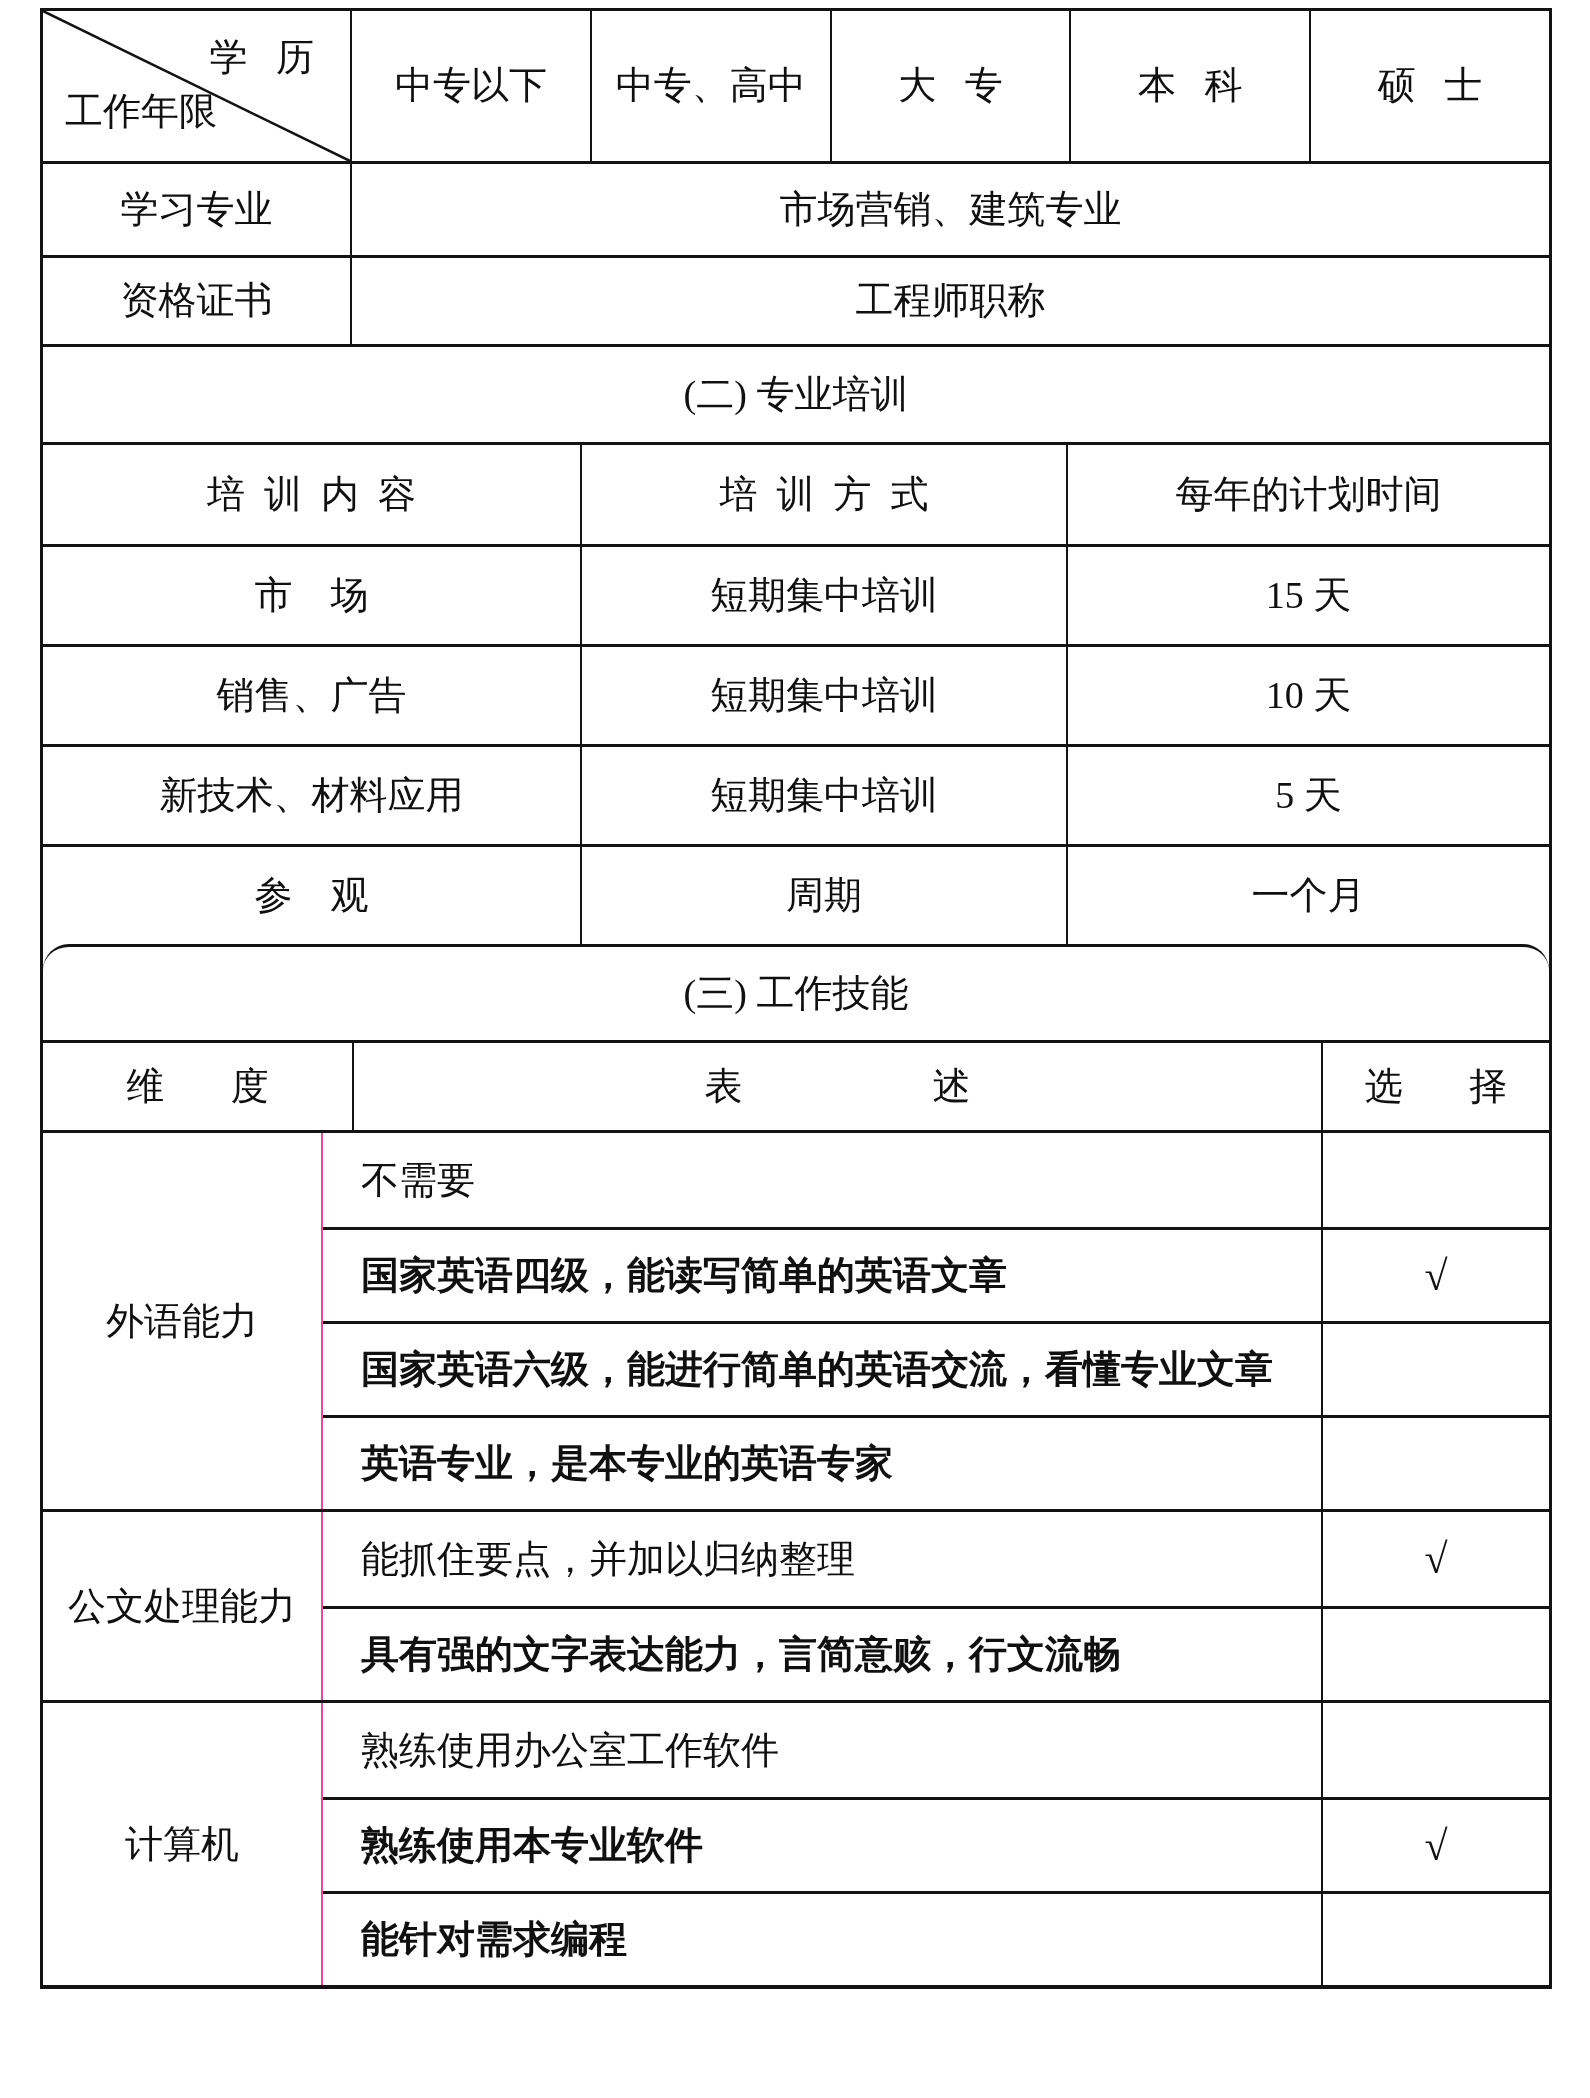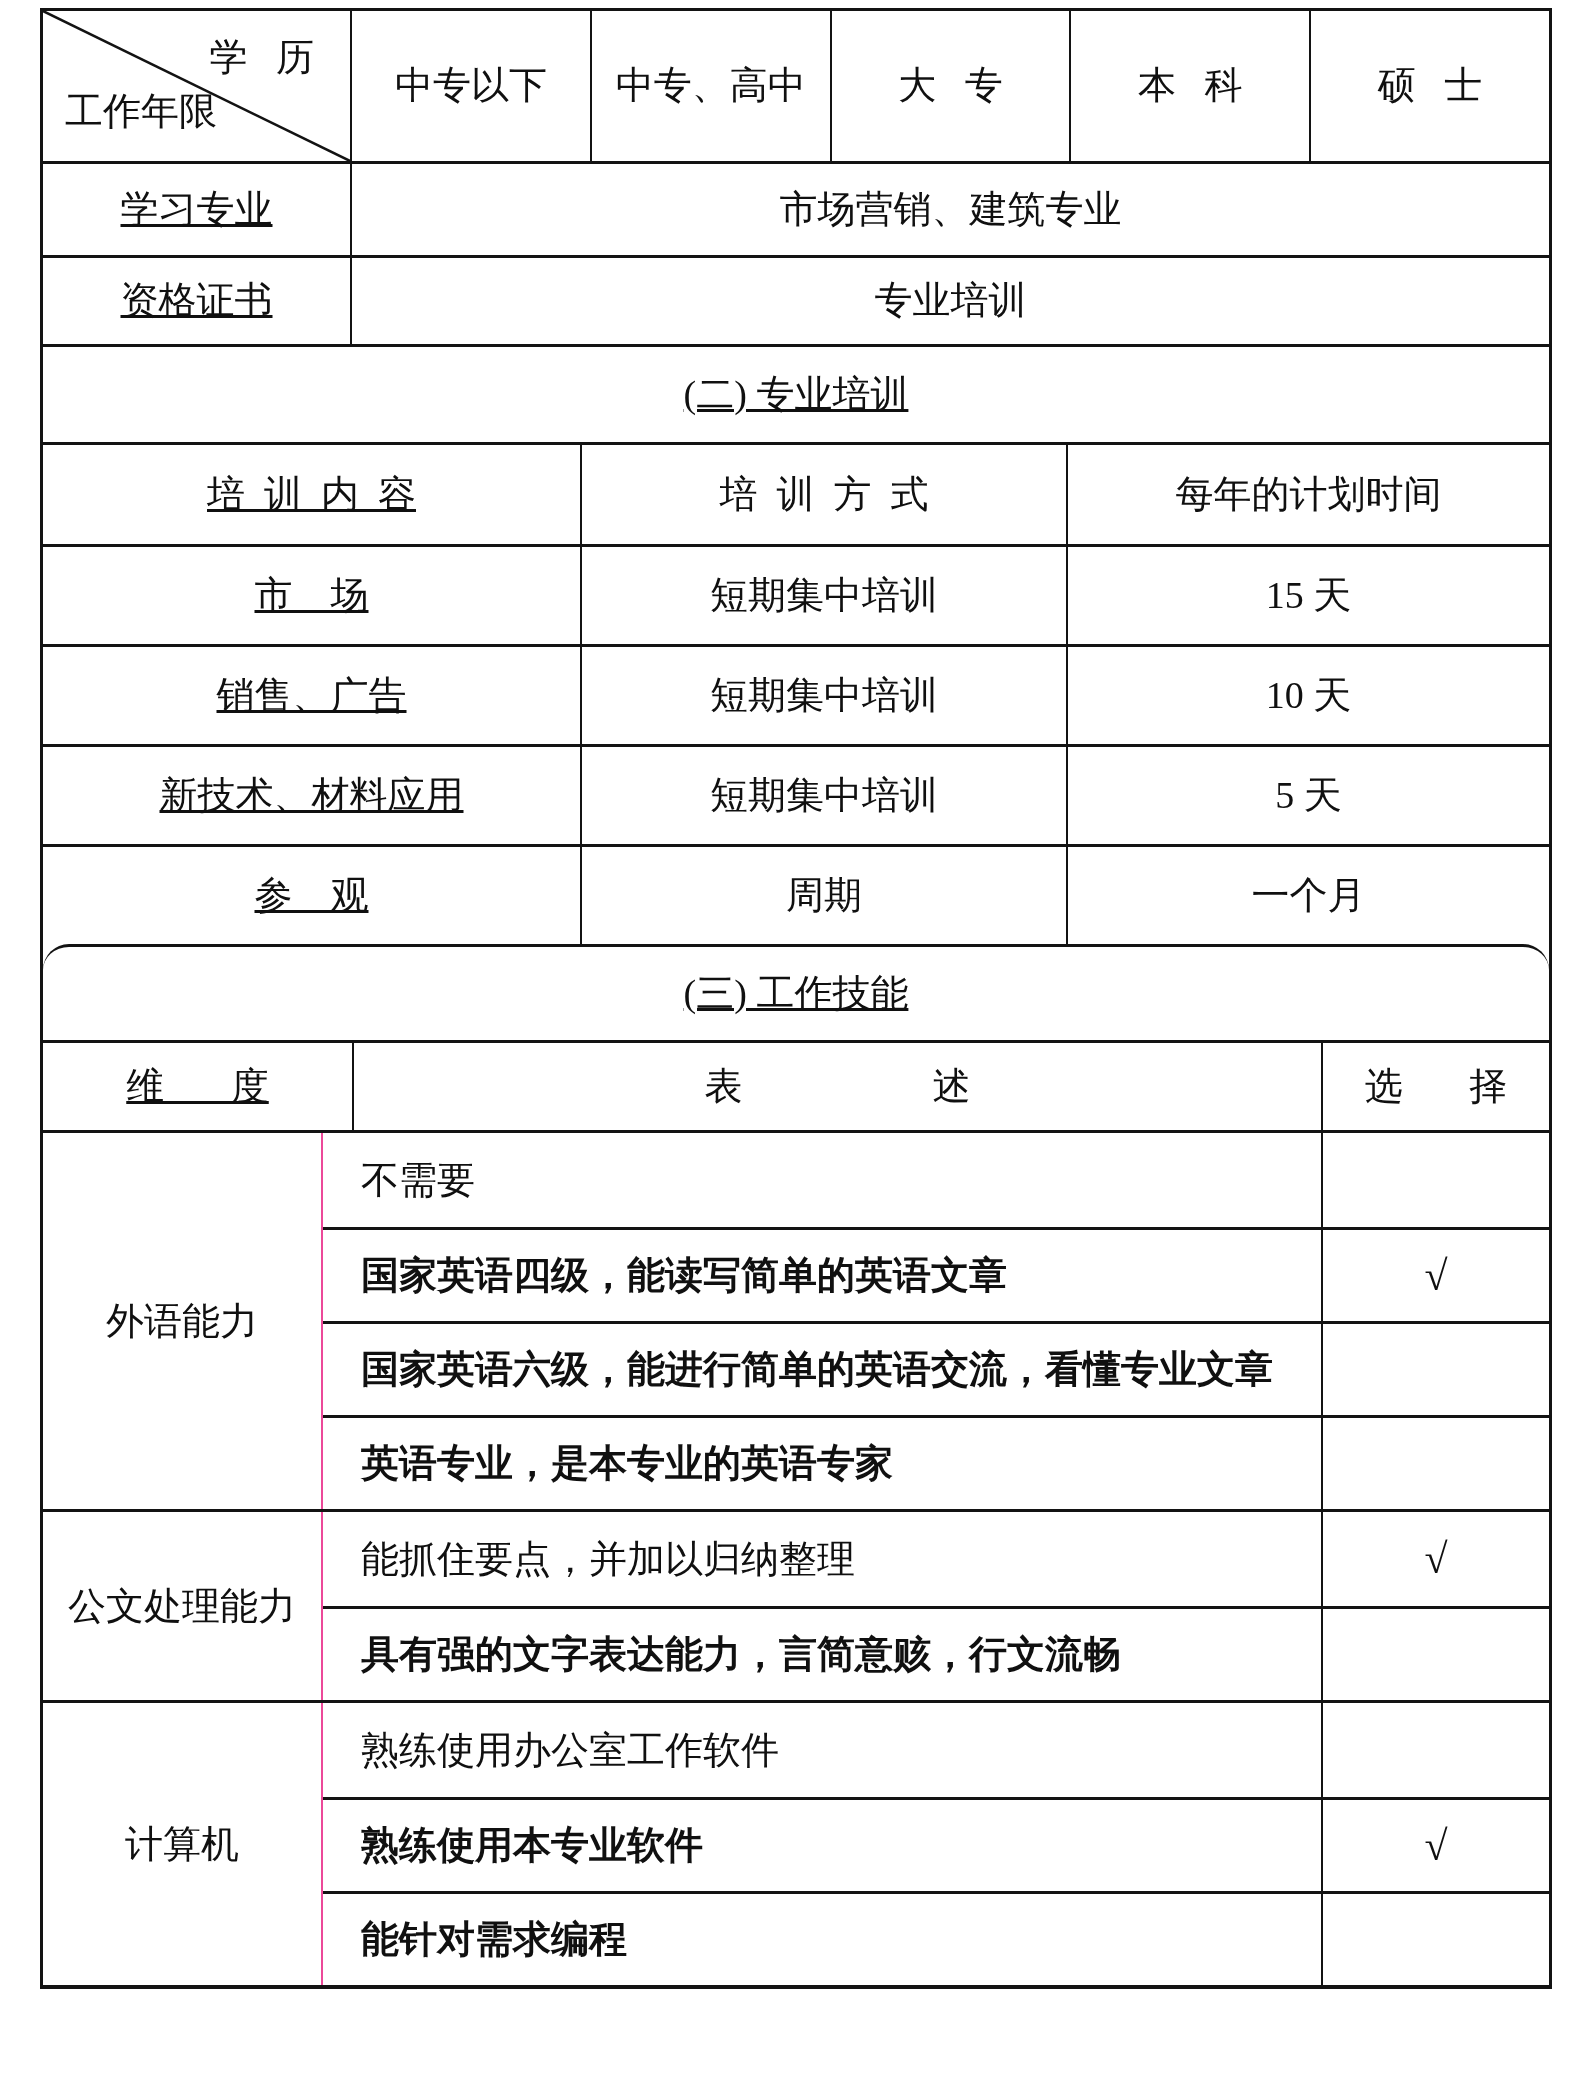--- a/index.html
+++ b/index.html
@@ -28,21 +28,21 @@
   .table-wrap > .row:first-child { border-top: 0; }
 
   .cell {
     display: flex;
     align-items: center;
     justify-content: center;
     border-left: 2px solid #131313;
     overflow: hidden;
     line-height: 1.2;
   }
-  .row .cell:first-child { border-left: 0; text-decoration: underline; }
+  .row .cell:first-child { border-left: 0; }
 
   
   .rowA1 { grid-template-columns: 307px repeat(5, 1fr); height: 150px; }
   .rowA2 { grid-template-columns: 307px 1fr; height: 94px; }
   .rowA3 { grid-template-columns: 307px 1fr; height: 89px; }
 
   .diag-cell { position: relative; }
   .diag-cell svg { position: absolute; inset: 0; width: 100%; height: 100%; }
   .diag-top   { position: absolute; top: 24px;  right: 36px; font-size: 38px; }
   .diag-bottom{ position: absolute; bottom: 26px; left: 22px; font-size: 38px; }
@@ -101,21 +101,21 @@
     <div class="cell">硕   士</div>
   </div>
 
   <div class="row rowA2">
     <div class="cell">学习专业</div>
     <div class="cell">市场营销、建筑专业</div>
   </div>
 
   <div class="row rowA3">
     <div class="cell">资格证书</div>
-    <div class="cell">专业培训</div>
+    <div class="cell">工程师职称</div>
   </div>
 
   <div class="row title-row2">
     <div class="cell">(二) 专业培训</div>
   </div>
 
   <div class="row rowBh">
     <div class="cell">培  训  内  容</div>
     <div class="cell">培  训  方  式</div>
     <div class="cell">每年的计划时间</div>

